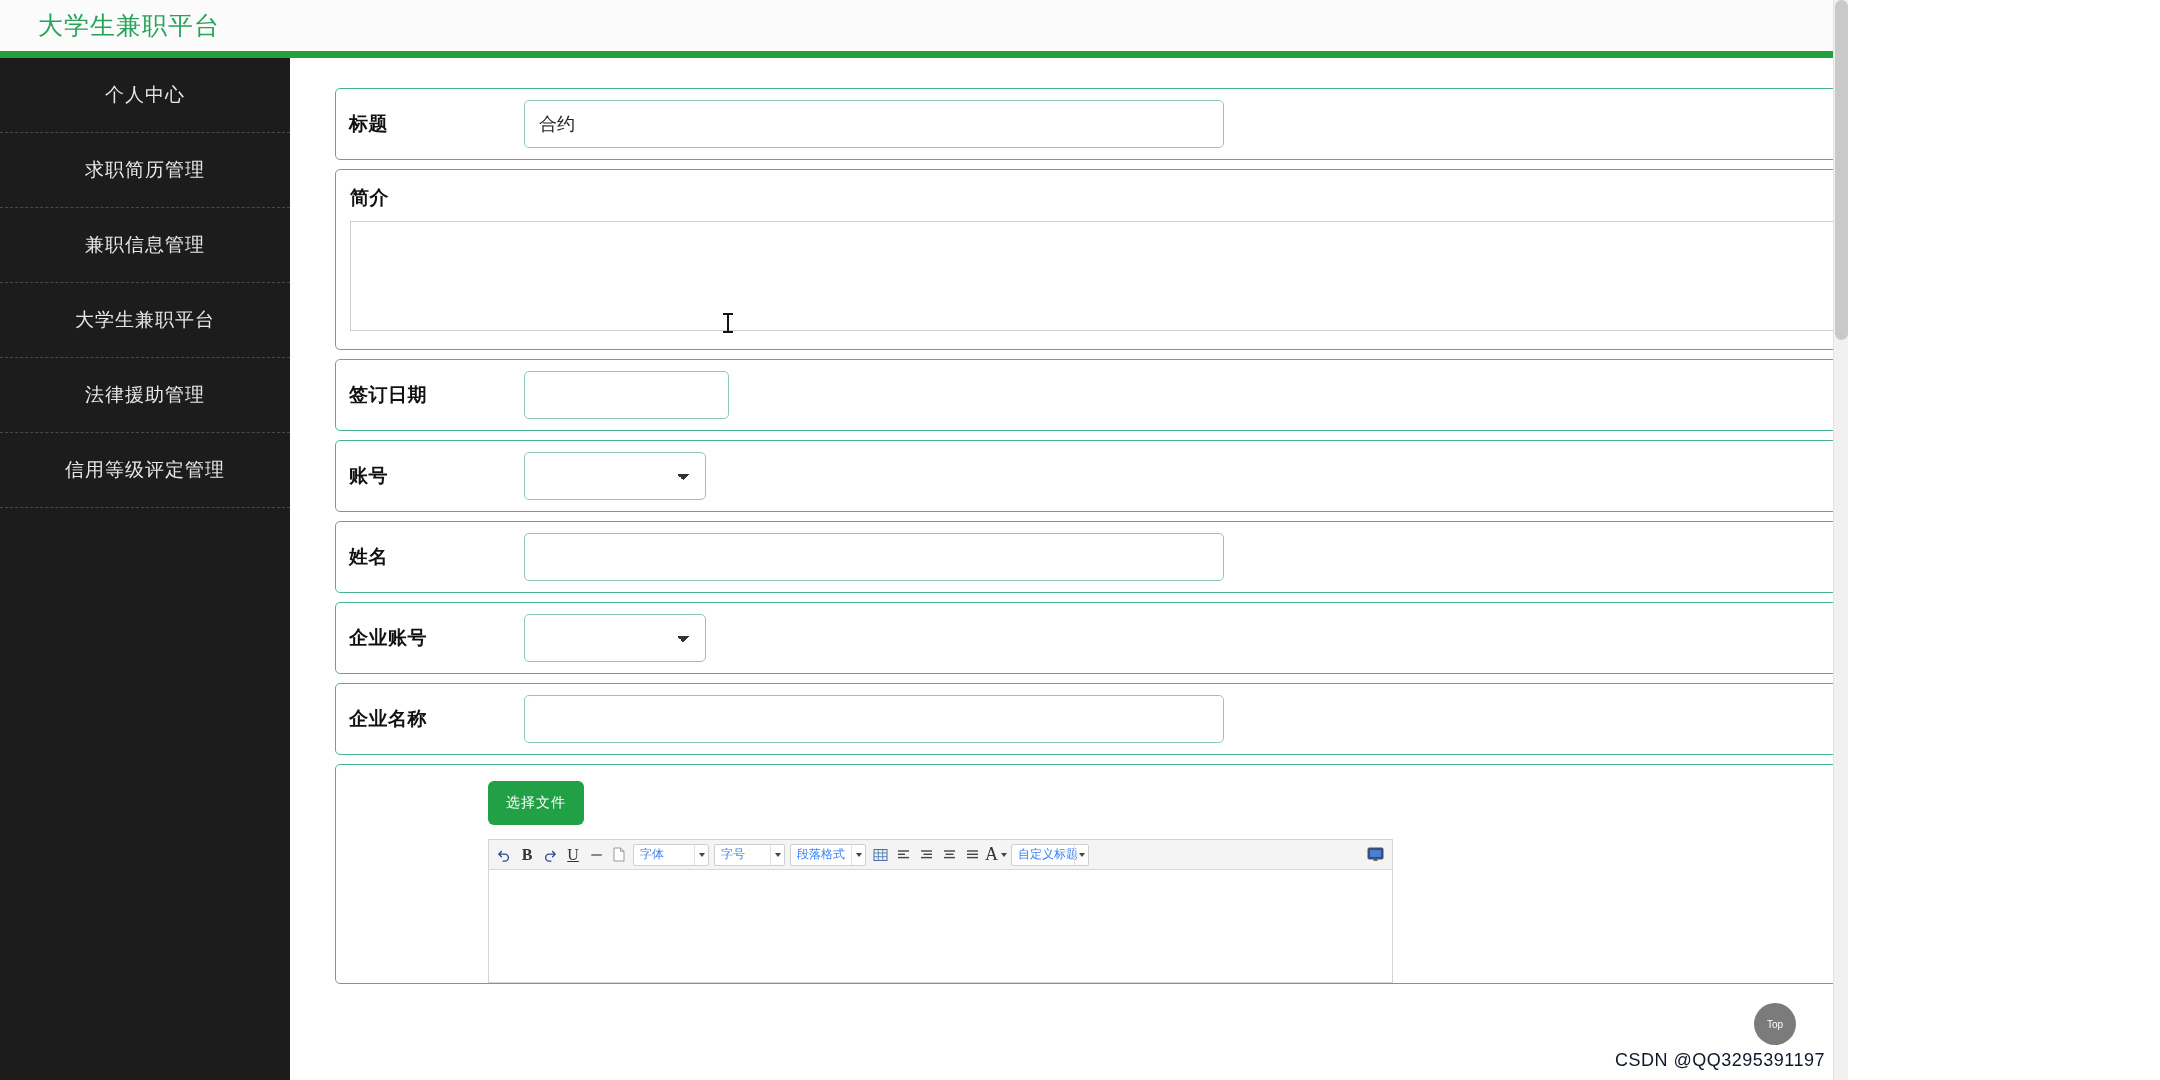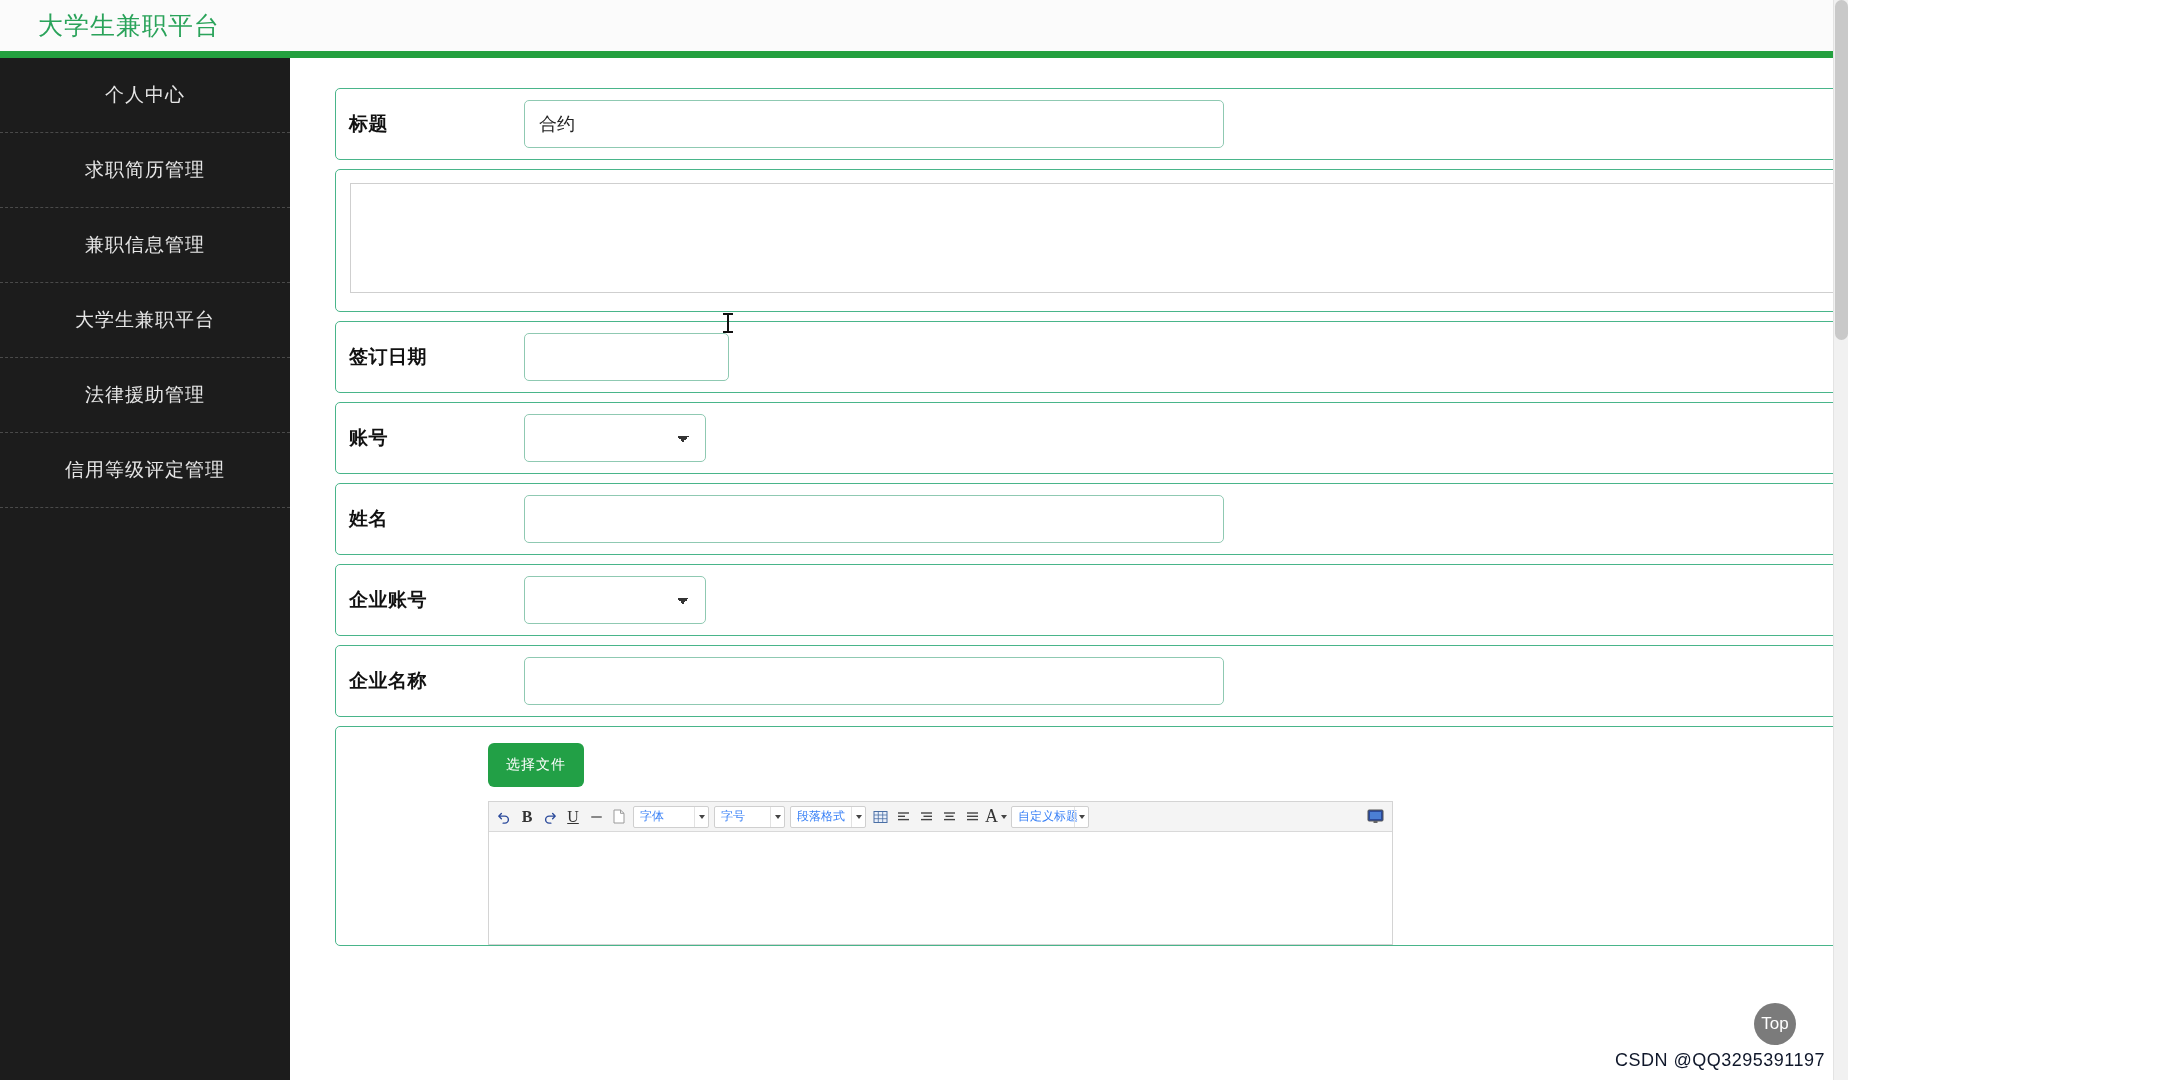--- a/index.html
+++ b/index.html
@@ -239,21 +239,21 @@
     position: absolute; right: 23px; bottom: 9px;
     color: #0f172a; font-size: 18px;
     letter-spacing: .5px;
     pointer-events: none;
     white-space: nowrap;
   }
   .topbtn {
     position: absolute; right: 52px; bottom: 35px;
     width: 42px; height: 42px; border-radius: 50%;
     background: #6d6d6d;
-    color: #fff; font-size: 17px;
+    color: #fff; font-size: 10px;
     display: flex; align-items: center; justify-content: center;
     cursor: pointer;
     opacity: .9;
   }
 
   
   .cursor-ibeam {
     position: absolute; left: 723px; top: 313px;
     width: 10px; height: 20px; pointer-events: none;
   }
@@ -307,20 +307,21 @@
 
   <div class="content">
     <div class="form-wrap">
 
       <div class="row">
         <div class="row-label">标题</div>
         <input class="fld fld-wide" type="text" value="合约" style="">
       </div>
 
       <div class="block">
+        <div class="block-label">简介</div>
         <textarea class="textarea" style=""></textarea>
       </div>
 
       <div class="row">
         <div class="row-label">签订日期</div>
         <input class="fld fld-date" type="text" value="" style="">
       </div>
 
       <div class="row">
         <div class="row-label">账号</div>

